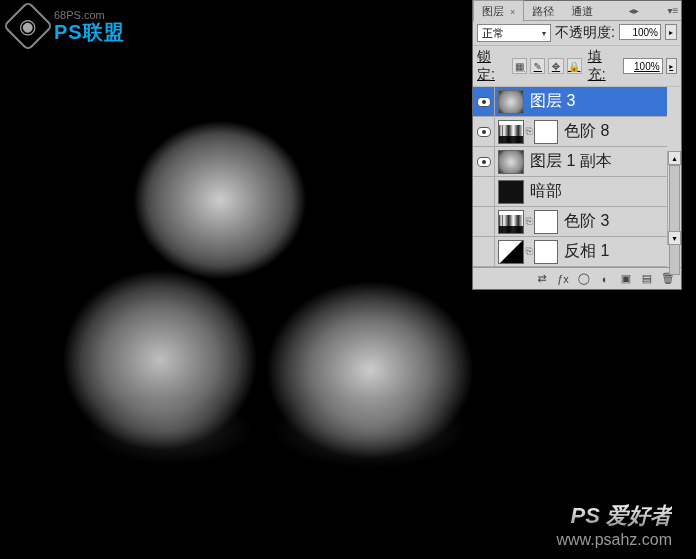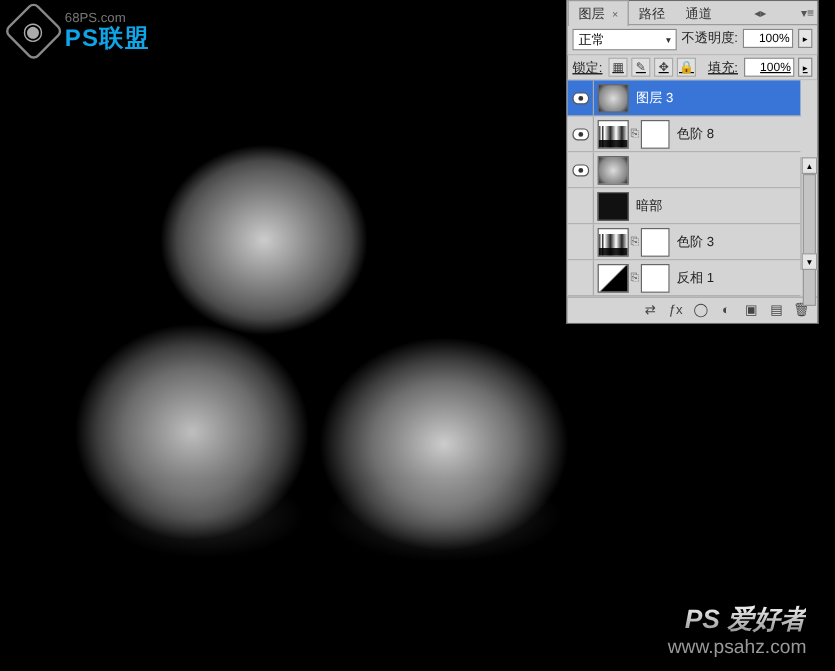--- a/index.html
+++ b/index.html
@@ -146,21 +146,21 @@
       background: #fff;
       border: 1px solid #888;
       height: 18px;
       display: flex;
       align-items: center;
       padding: 0 4px;
       font-size: 11px;
       justify-content: space-between;
     }
     .dropdown .chev { font-size: 8px; color: #333; }
-    .lbl { font-size: 11px; color: #222; }
+    .lbl { font-size: 14px; color: #222; }
     .pct-input {
       width: 42px;
       background: #fff;
       border: 1px solid #888;
       height: 16px;
       font-size: 10px;
       display: flex;
       align-items: center;
       justify-content: flex-end;
       padding: 0 2px;
@@ -267,21 +267,21 @@
       font-size: 9px;
       color: #555;
     }
     .mask-thumb {
       width: 24px;
       height: 24px;
       border: 1px solid #666;
       background: #fff;
     }
     .layer-name {
-      font-size: 11px;
+      font-size: 16px;
       color: #222;
       margin-left: 6px;
       flex: 1;
     }
     
     .panel-footer {
       display: flex;
       align-items: center;
       justify-content: flex-end;
       gap: 3px;
@@ -412,20 +412,21 @@
       <div class="mask-link">⎘</div>
       <div class="mask-thumb"></div>
       <div class="layer-name">色阶 8</div>
     </div>
 
     <div class="layer-item">
       <div class="vis-col">
           <div class="eye"></div>
         </div>
       <div class="thumb ice"></div>
+      <div class="layer-name">图层 1 副本</div>
     </div>
 
     <div class="layer-item">
       <div class="vis-col"></div>
       <div class="thumb dark"></div>
       <div class="layer-name">暗部</div>
     </div>
 
     <div class="layer-item">
       <div class="vis-col"></div>

